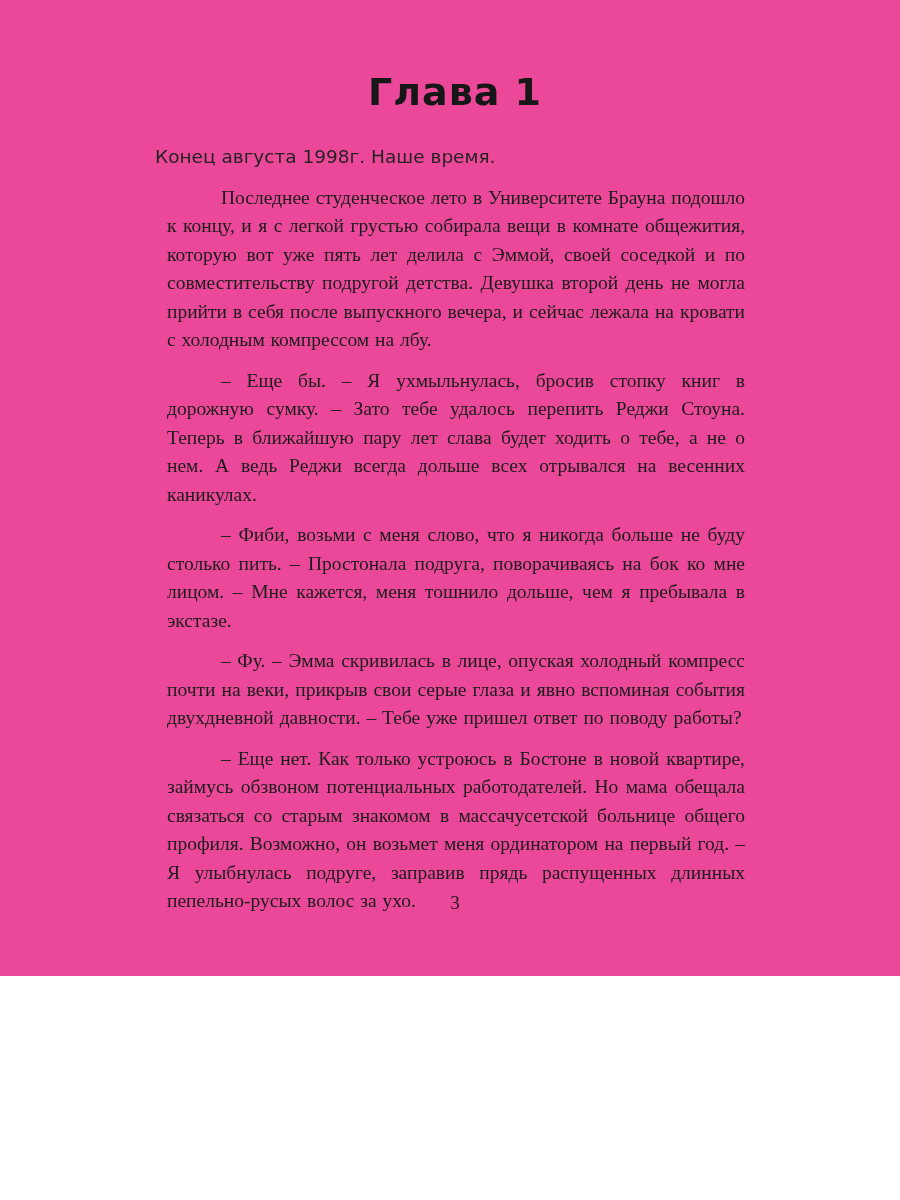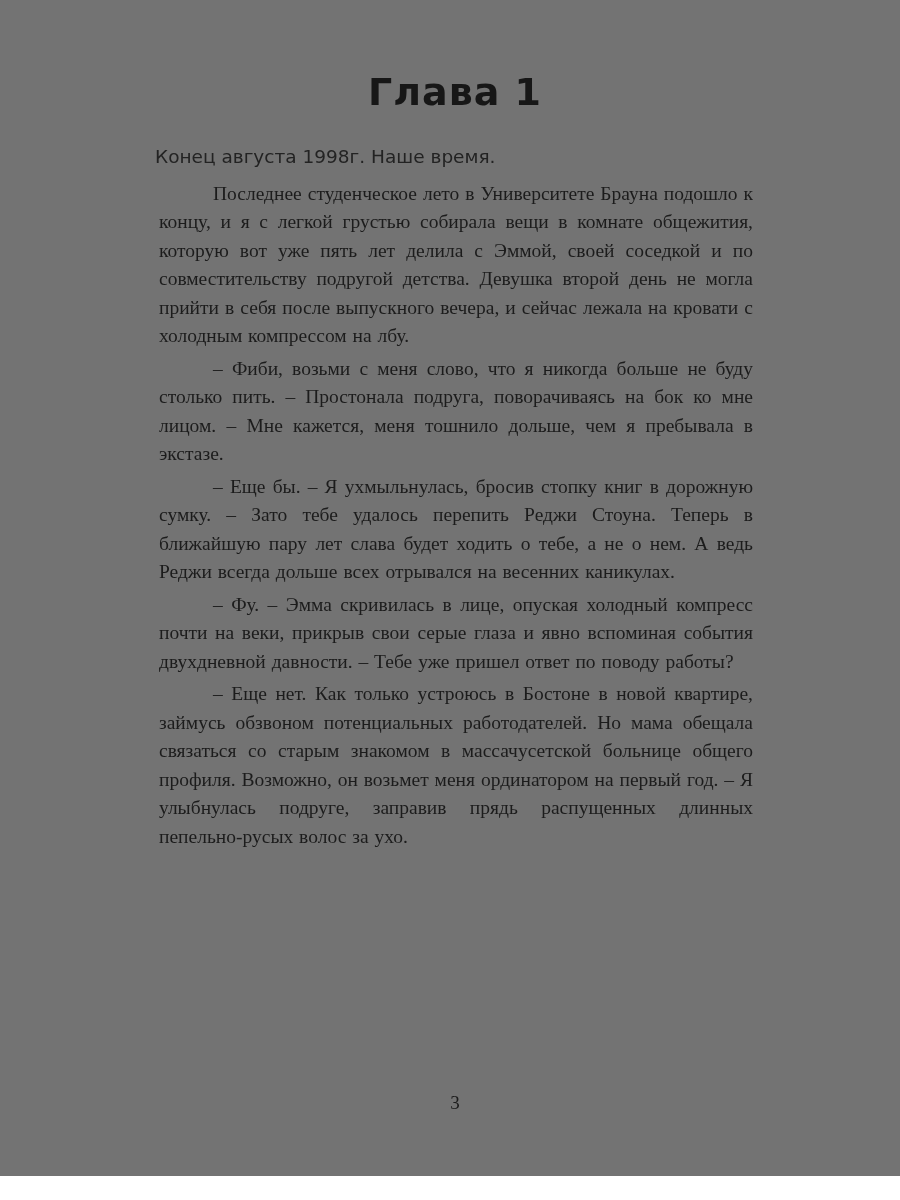--- a/index.html
+++ b/index.html
@@ -3,22 +3,22 @@
 <meta charset="utf-8">
 <style>
   html, body {
     margin: 0;
     padding: 0;
     background: #ffffff;
   }
   .page {
     position: relative;
     width: 900px;
-    height: 1176px;
-    background: #737373;
+    height: 976px;
+    background: #ec4899;
     overflow: hidden;
     color: #1c1c1c;
   }
   .chapter-title {
     position: absolute;
     top: 70px;
     left: 150px;
     width: 610px;
     text-align: center;
     font-family: "DejaVu Sans", sans-serif;
@@ -39,21 +39,21 @@
     color: #1c1c1c;
   }
   .dateline {
     font-family: "DejaVu Sans", sans-serif;
     font-size: 18.5px;
     text-underline-offset: 3px;
     margin: 0 0 8px 0;
     color: #232323;
   }
   .text-block p {
-    margin: 4px;
+    margin: 12px;
     text-align: justify;
     text-indent: 54px;
     word-spacing: 1px;
   }
   .page-number {
     position: absolute;
     bottom: 62px;
     left: 150px;
     width: 610px;
     text-align: center;
@@ -66,21 +66,21 @@
 <body>
 
 <div class="page">
 
   <h1 class="chapter-title">Глава 1</h1>
 
   <div class="text-block">
     <div class="dateline">Конец августа 1998г. Наше время.</div>
 
     <p>Последнее студенческое лето в Университете Брауна подошло к концу, и я с легкой грустью собирала вещи в комнате общежития, которую вот уже пять лет делила с Эммой, своей соседкой и по совместительству подругой детства. Девушка второй день не могла прийти в себя после выпускного вечера, и сейчас лежала на кровати с холодным компрессом на лбу.</p>
+    <p>– Еще бы. – Я ухмыльнулась, бросив стопку книг в дорожную сумку. – Зато тебе удалось перепить Реджи Стоуна. Теперь в ближайшую пару лет слава будет ходить о тебе, а не о нем. А ведь Реджи всегда дольше всех отрывался на весенних каникулах.</p>
     <p>– Фиби, возьми с меня слово, что я никогда больше не буду столько пить. – Простонала подруга, поворачиваясь на бок ко мне лицом. – Мне кажется, меня тошнило дольше, чем я пребывала в экстазе.</p>
-    <p>– Еще бы. – Я ухмыльнулась, бросив стопку книг в дорожную сумку. – Зато тебе удалось перепить Реджи Стоуна. Теперь в ближайшую пару лет слава будет ходить о тебе, а не о нем. А ведь Реджи всегда дольше всех отрывался на весенних каникулах.</p>
     <p>– Фу. – Эмма скривилась в лице, опуская холодный компресс почти на веки, прикрыв свои серые глаза и явно вспоминая события двухдневной давности. – Тебе уже пришел ответ по поводу работы?</p>
     <p>– Еще нет. Как только устроюсь в Бостоне в новой квартире, займусь обзвоном потенциальных работодателей. Но мама обещала связаться со старым знакомом в массачусетской больнице общего профиля. Возможно, он возьмет меня ординатором на первый год. – Я улыбнулась подруге, заправив прядь распущенных длинных пепельно-русых волос за ухо.</p>
   </div>
 
   <div class="page-number">3</div>
 
 </div>
 
 </body></html>

